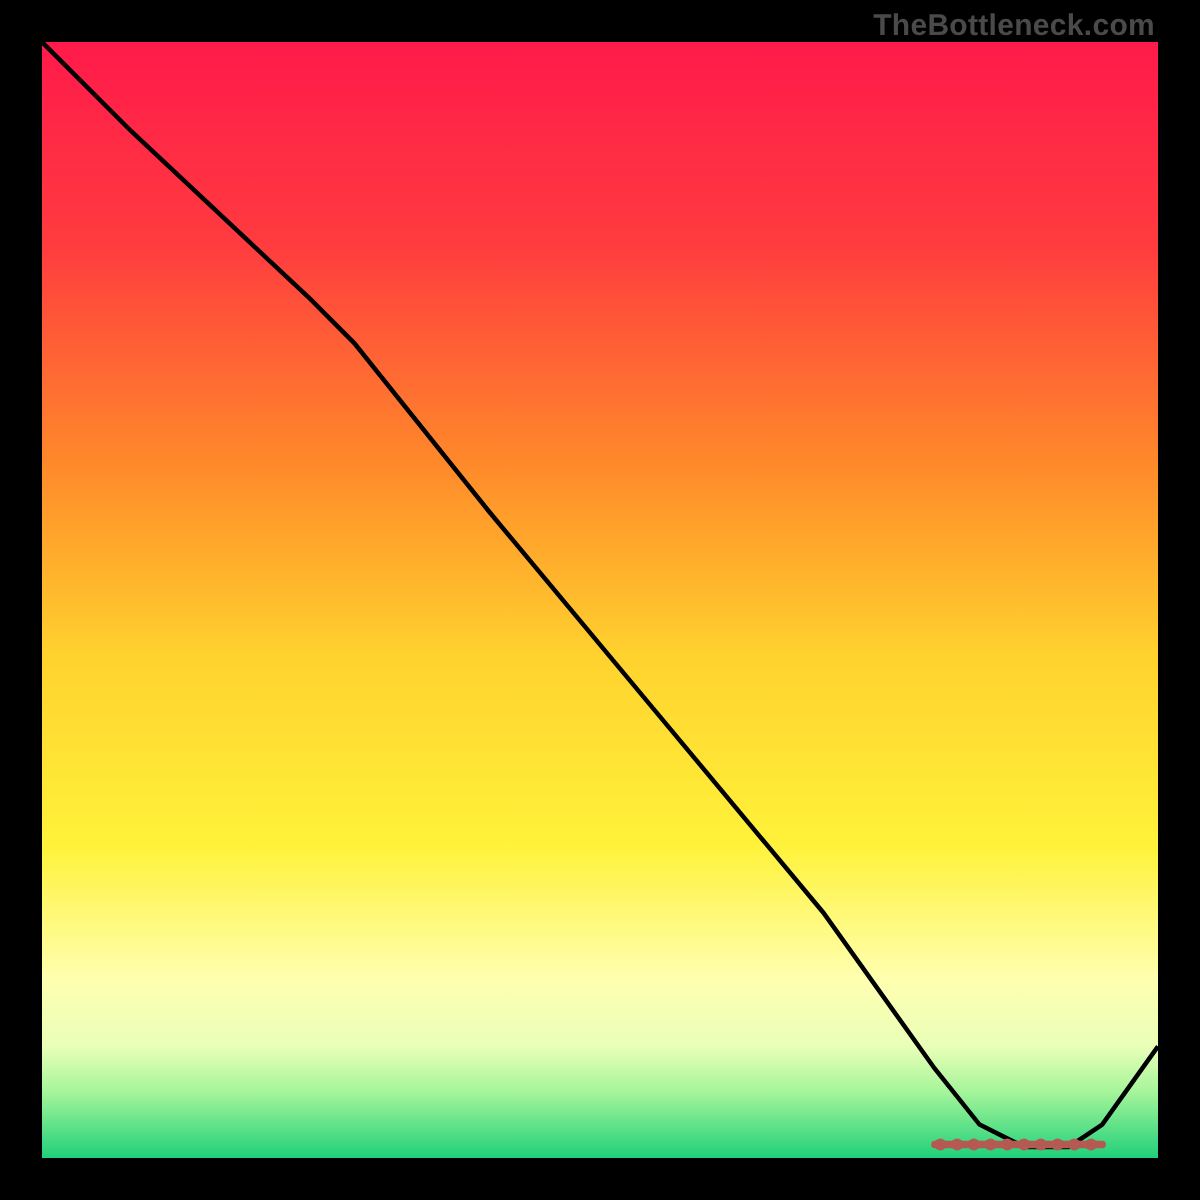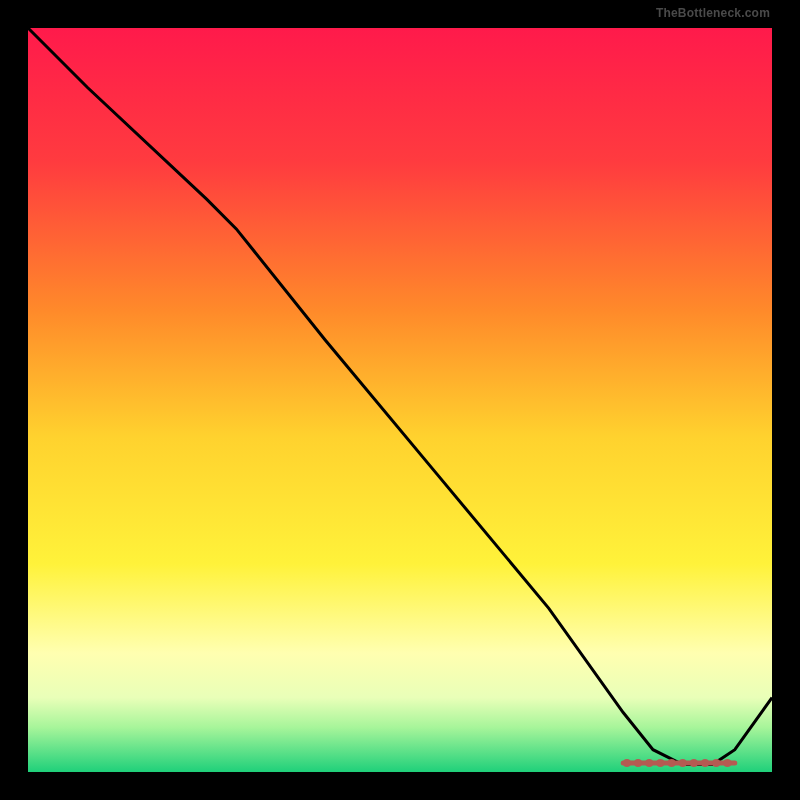--- a/index.html
+++ b/index.html
@@ -24,21 +24,21 @@
     left: 0;
     top: 0;
     width: 744px;
     height: 744px;
   }
   .watermark {
     position: absolute;
     top: 6px;
     right: 30px;
     color: #4a4a4a;
-    font-size: 12px;
+    font-size: 20px;
     font-weight: 600;
     letter-spacing: 0.2px;
   }
   svg { display: block; }
 </style>
 </head>
 <body>
 
 <div class="watermark">TheBottleneck.com</div>
 

